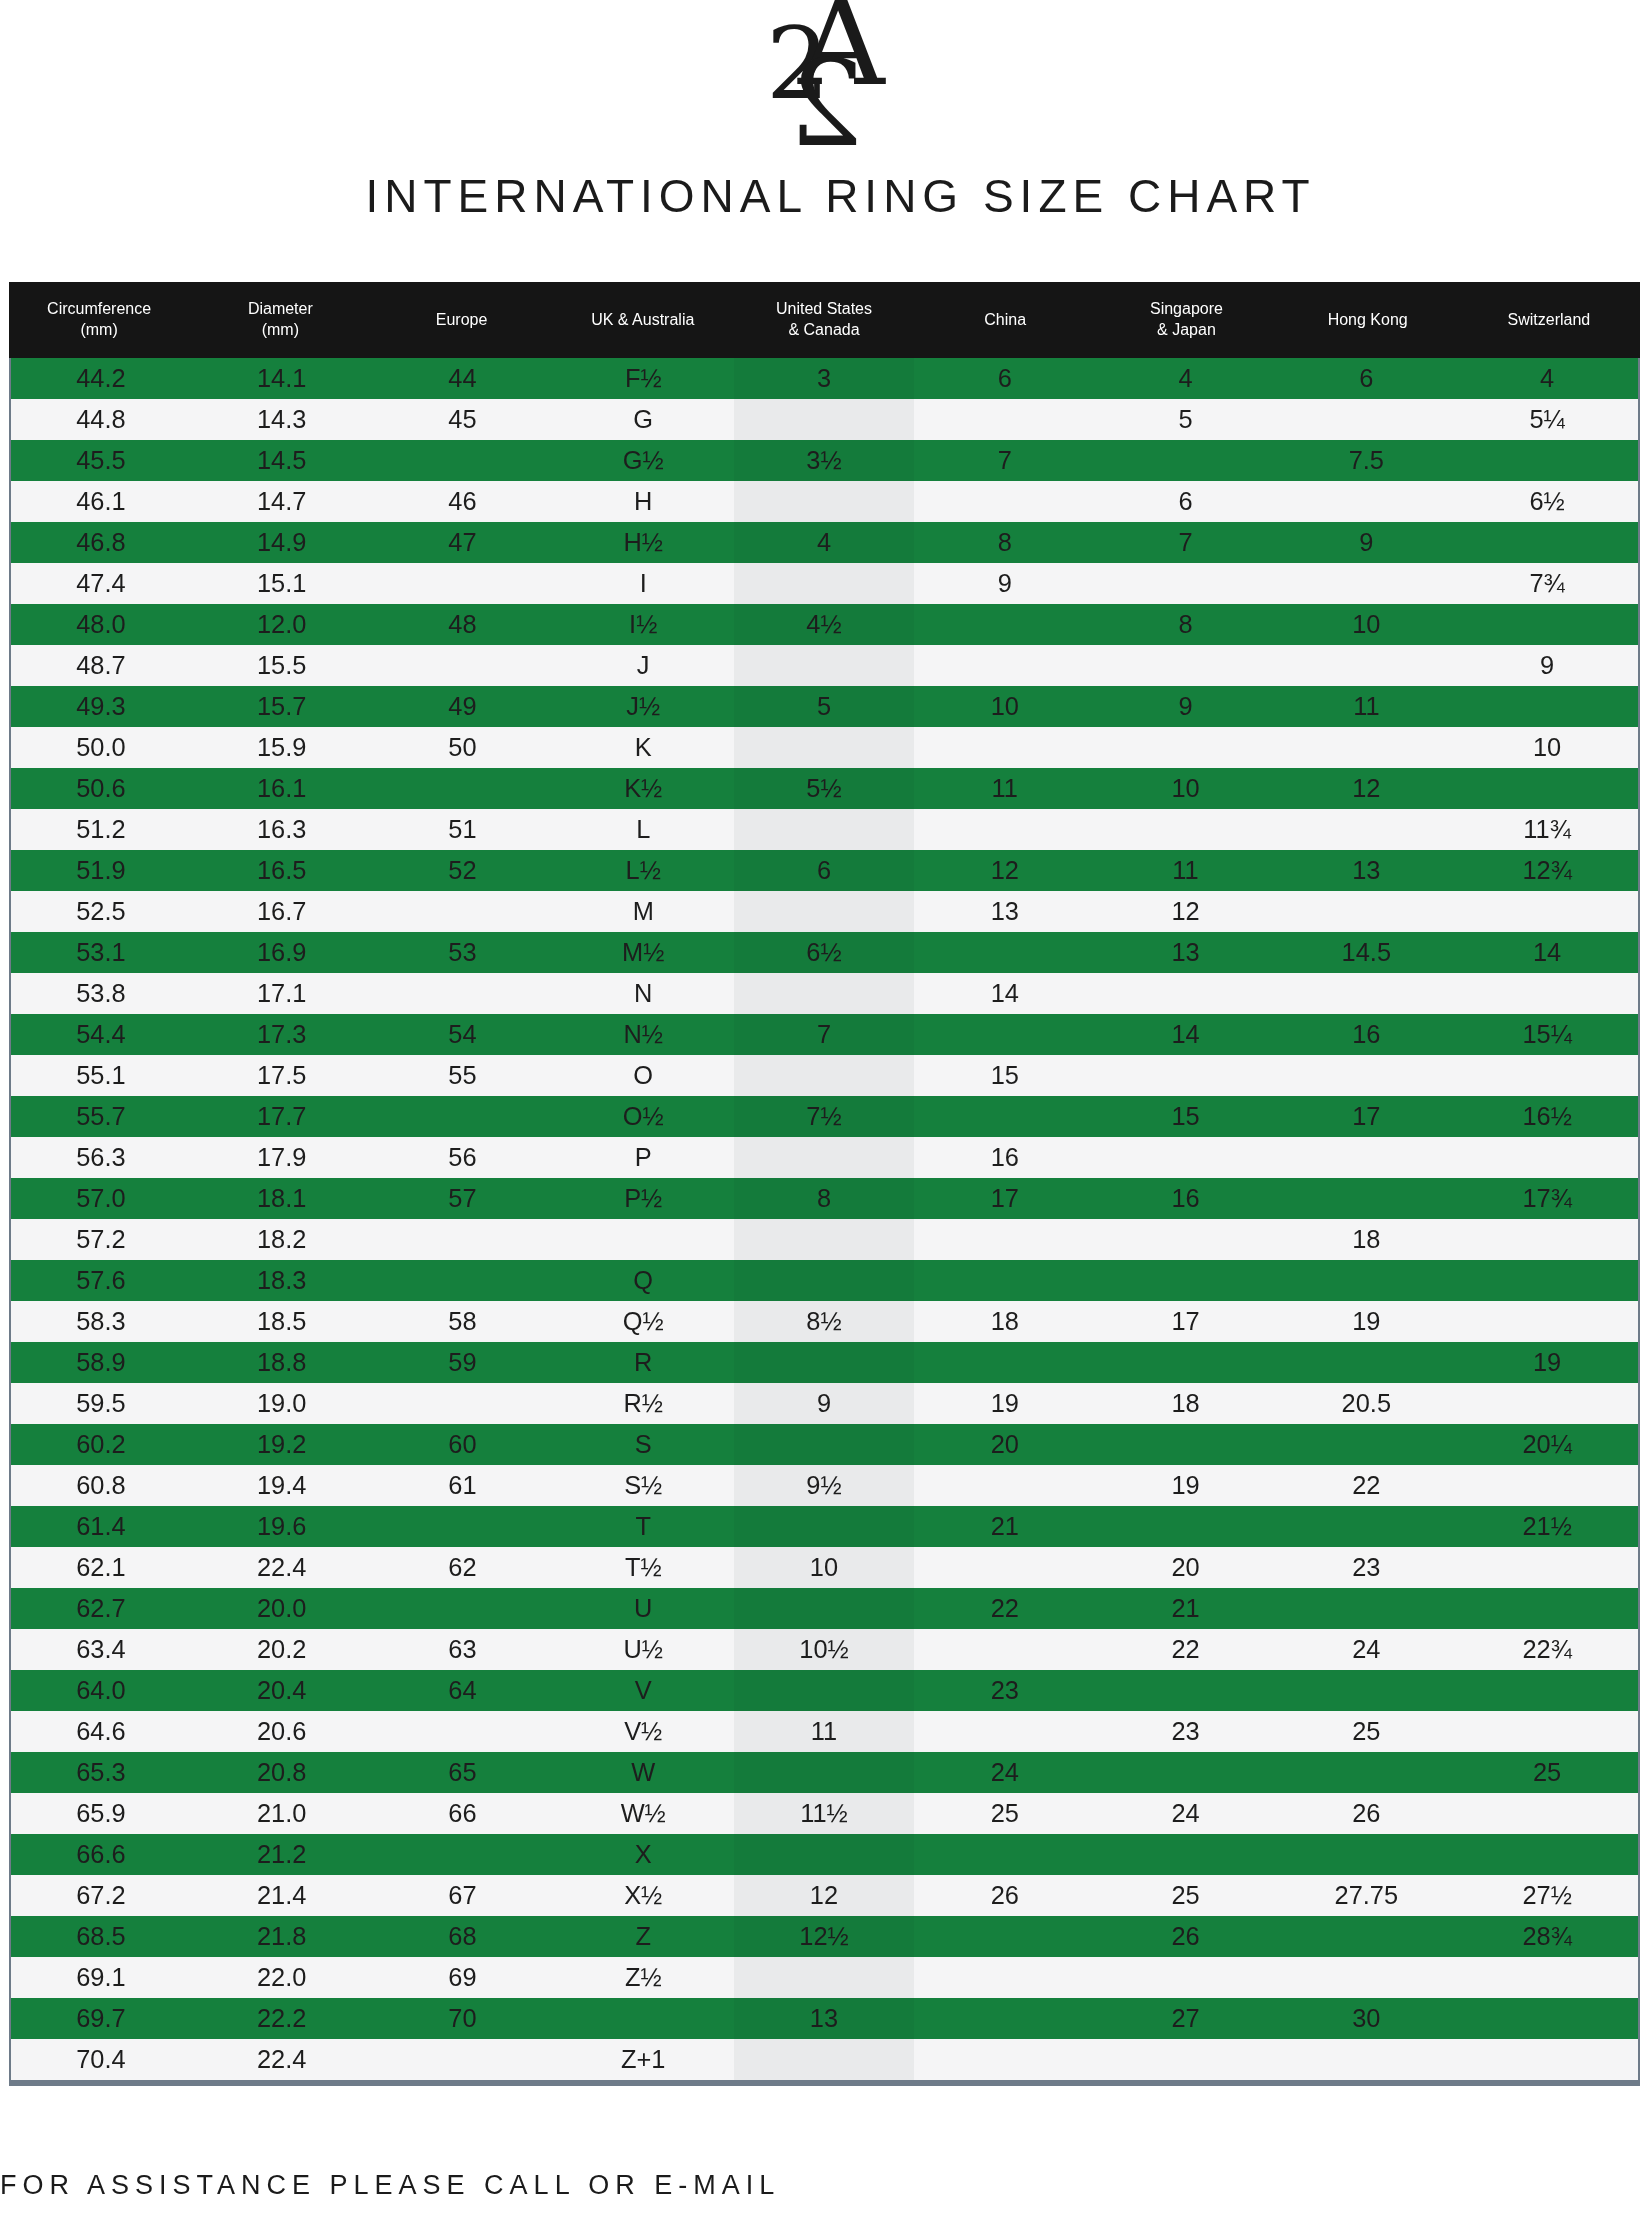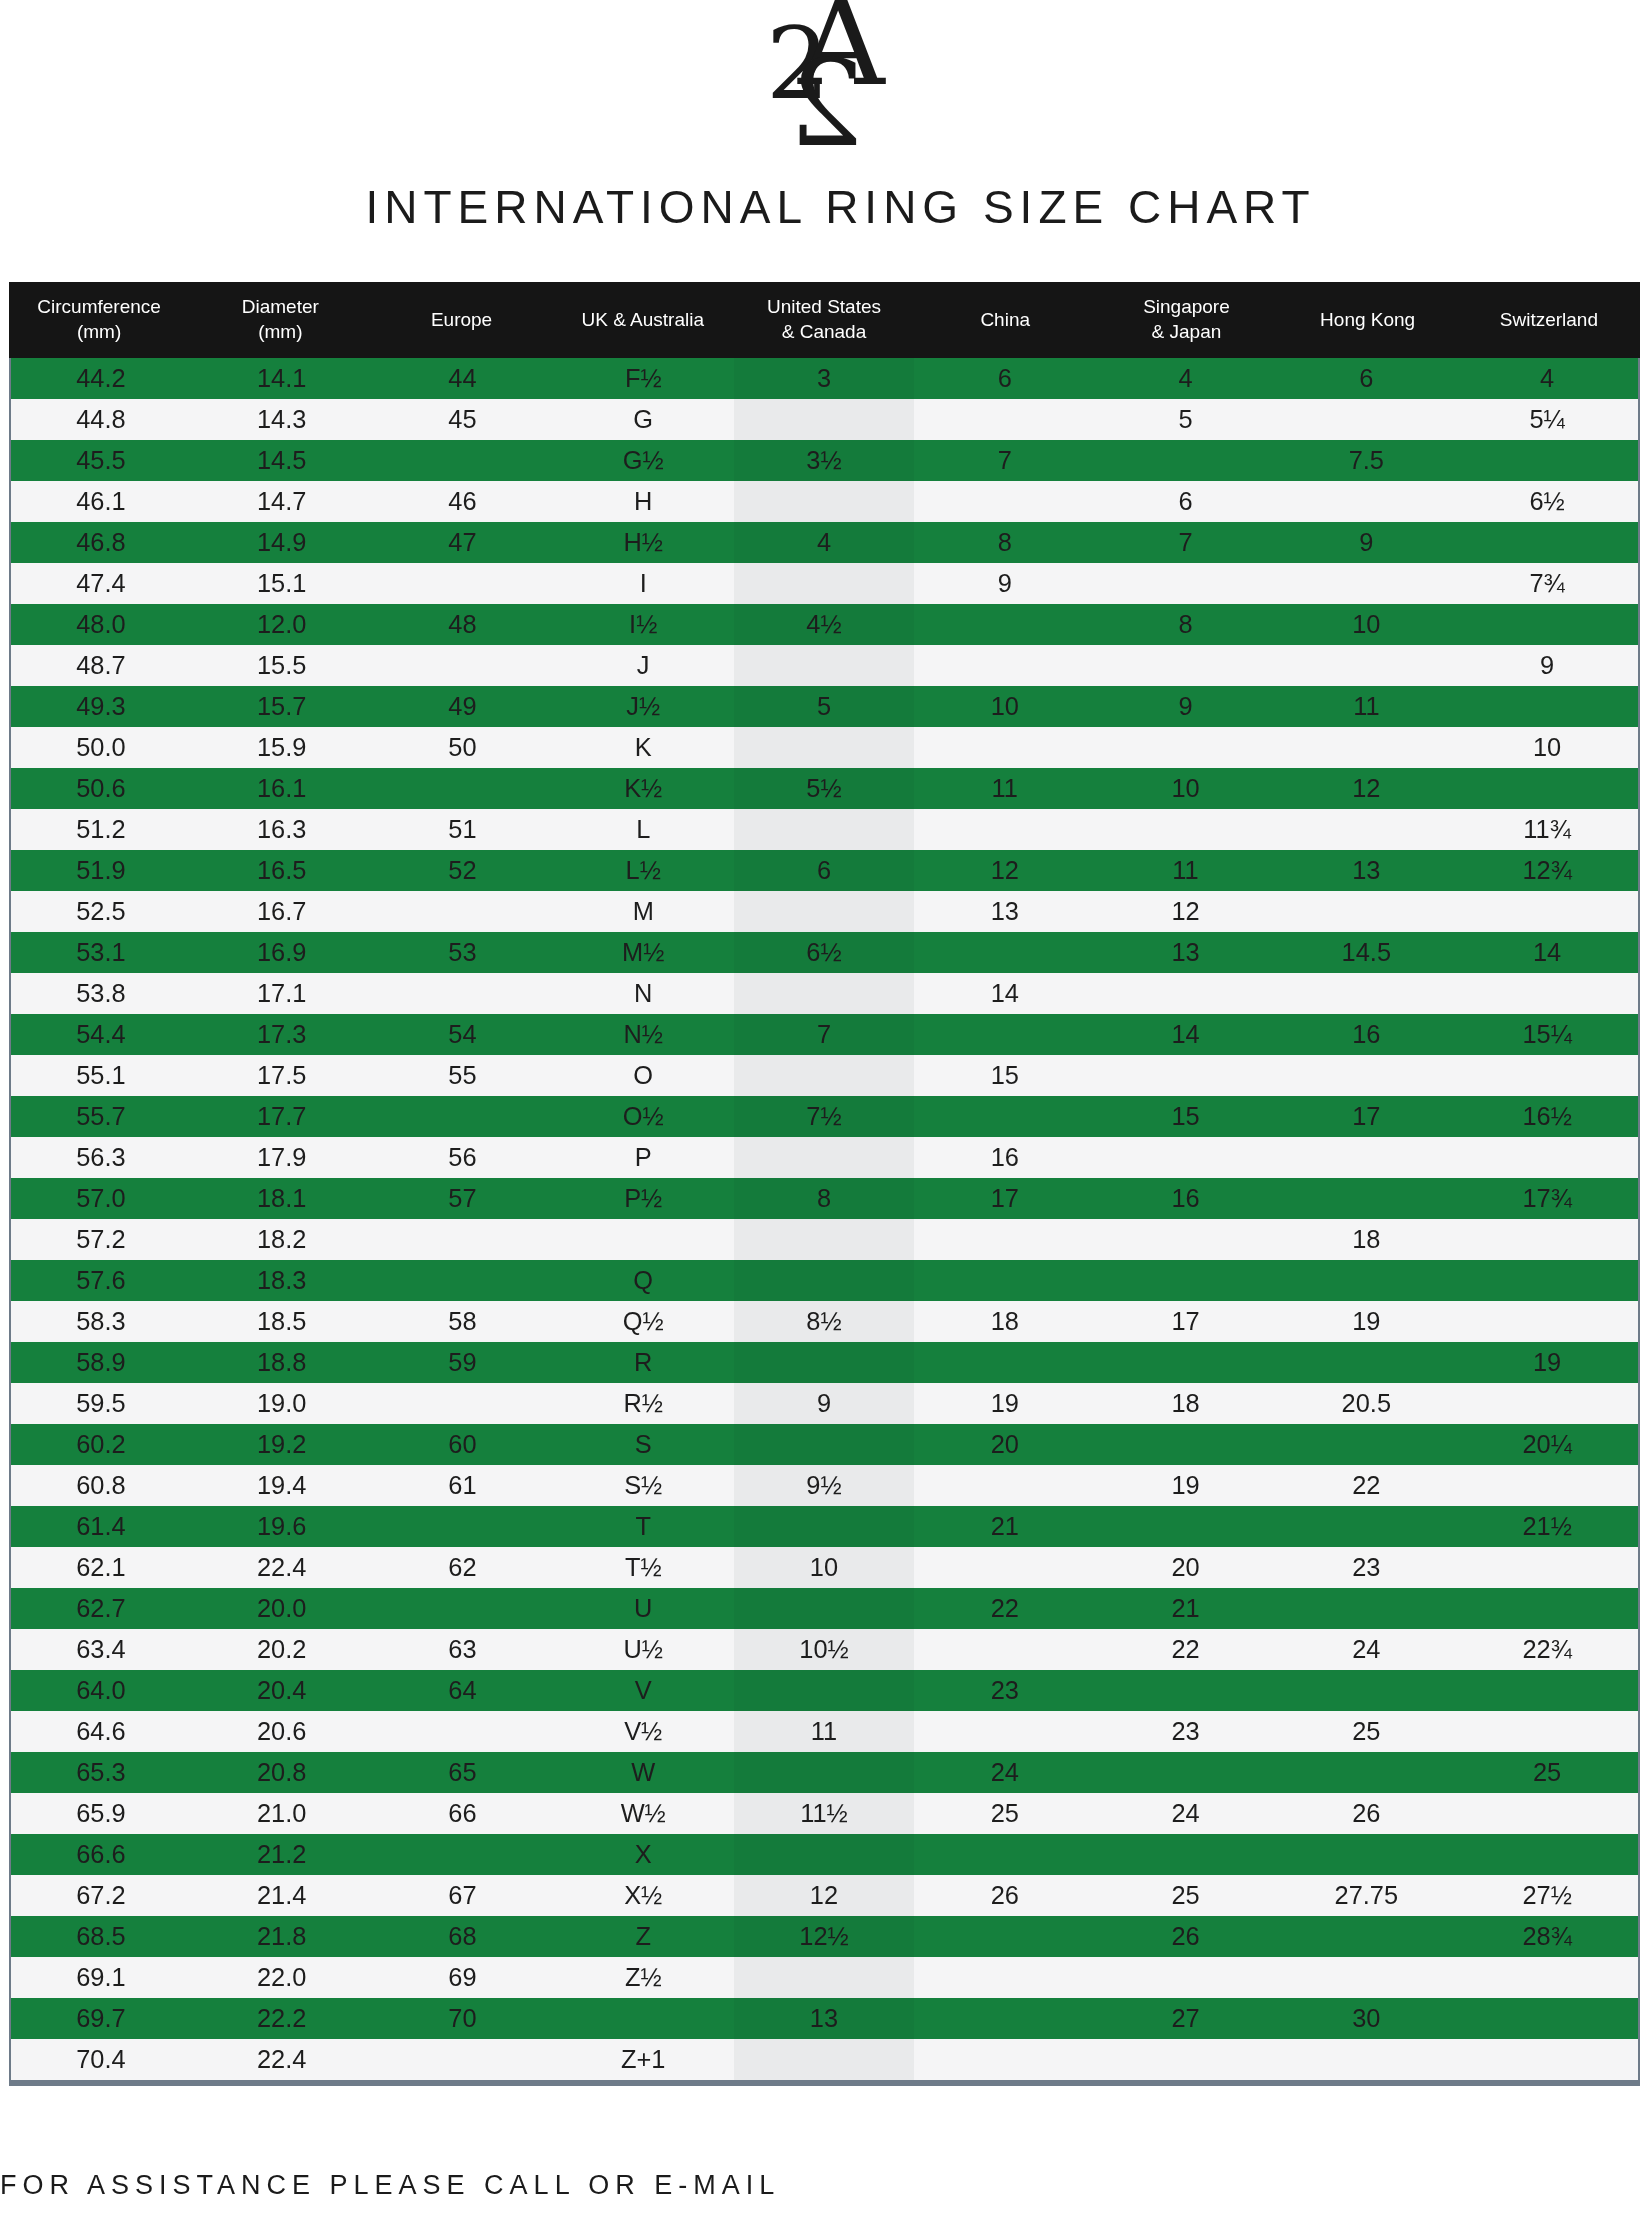--- a/index.html
+++ b/index.html
@@ -23,32 +23,32 @@
   .logo span{
     position:absolute;line-height:1;color:#1a1a1a;
     font-family:"DejaVu Serif", serif;font-weight:400;
   }
   .logo .g2 {left:0;   top:13.6px;  font-size:100px;}
   .logo .gA {left:32px; top:-17px; font-size:120px;}
   .logo .g2f{left:22px; top:44px;  font-size:120px;transform:scaleX(-1);}
 
   
   .title{
-    position:absolute;top:180px;left:0;width:100%;
+    position:absolute;top:169px;left:0;width:100%;
     text-align:center;font-size:46px;font-weight:400;
     letter-spacing:6px;color:#1b1b1b;white-space:nowrap;padding-left:33px;
   }
 
   
   .table{position:absolute;left:8.5px;right:8.5px;top:282px;}
   .thead{
     display:grid;grid-template-columns:repeat(9,1fr);
     height:76px;background:var(--header-bg);color:var(--header-text);
     align-items:center;text-align:center;
-    font-size:19px;line-height:1.3;
+    font-size:16px;line-height:1.3;
   }
   .tbody{
     border-left:2.5px solid var(--table-border);
     border-right:2.5px solid var(--table-border);
     border-bottom:6.8px solid var(--table-border);
     background:#15803d;
   }
   .row{
     display:grid;grid-template-columns:repeat(9,1fr);
     height:41px;

